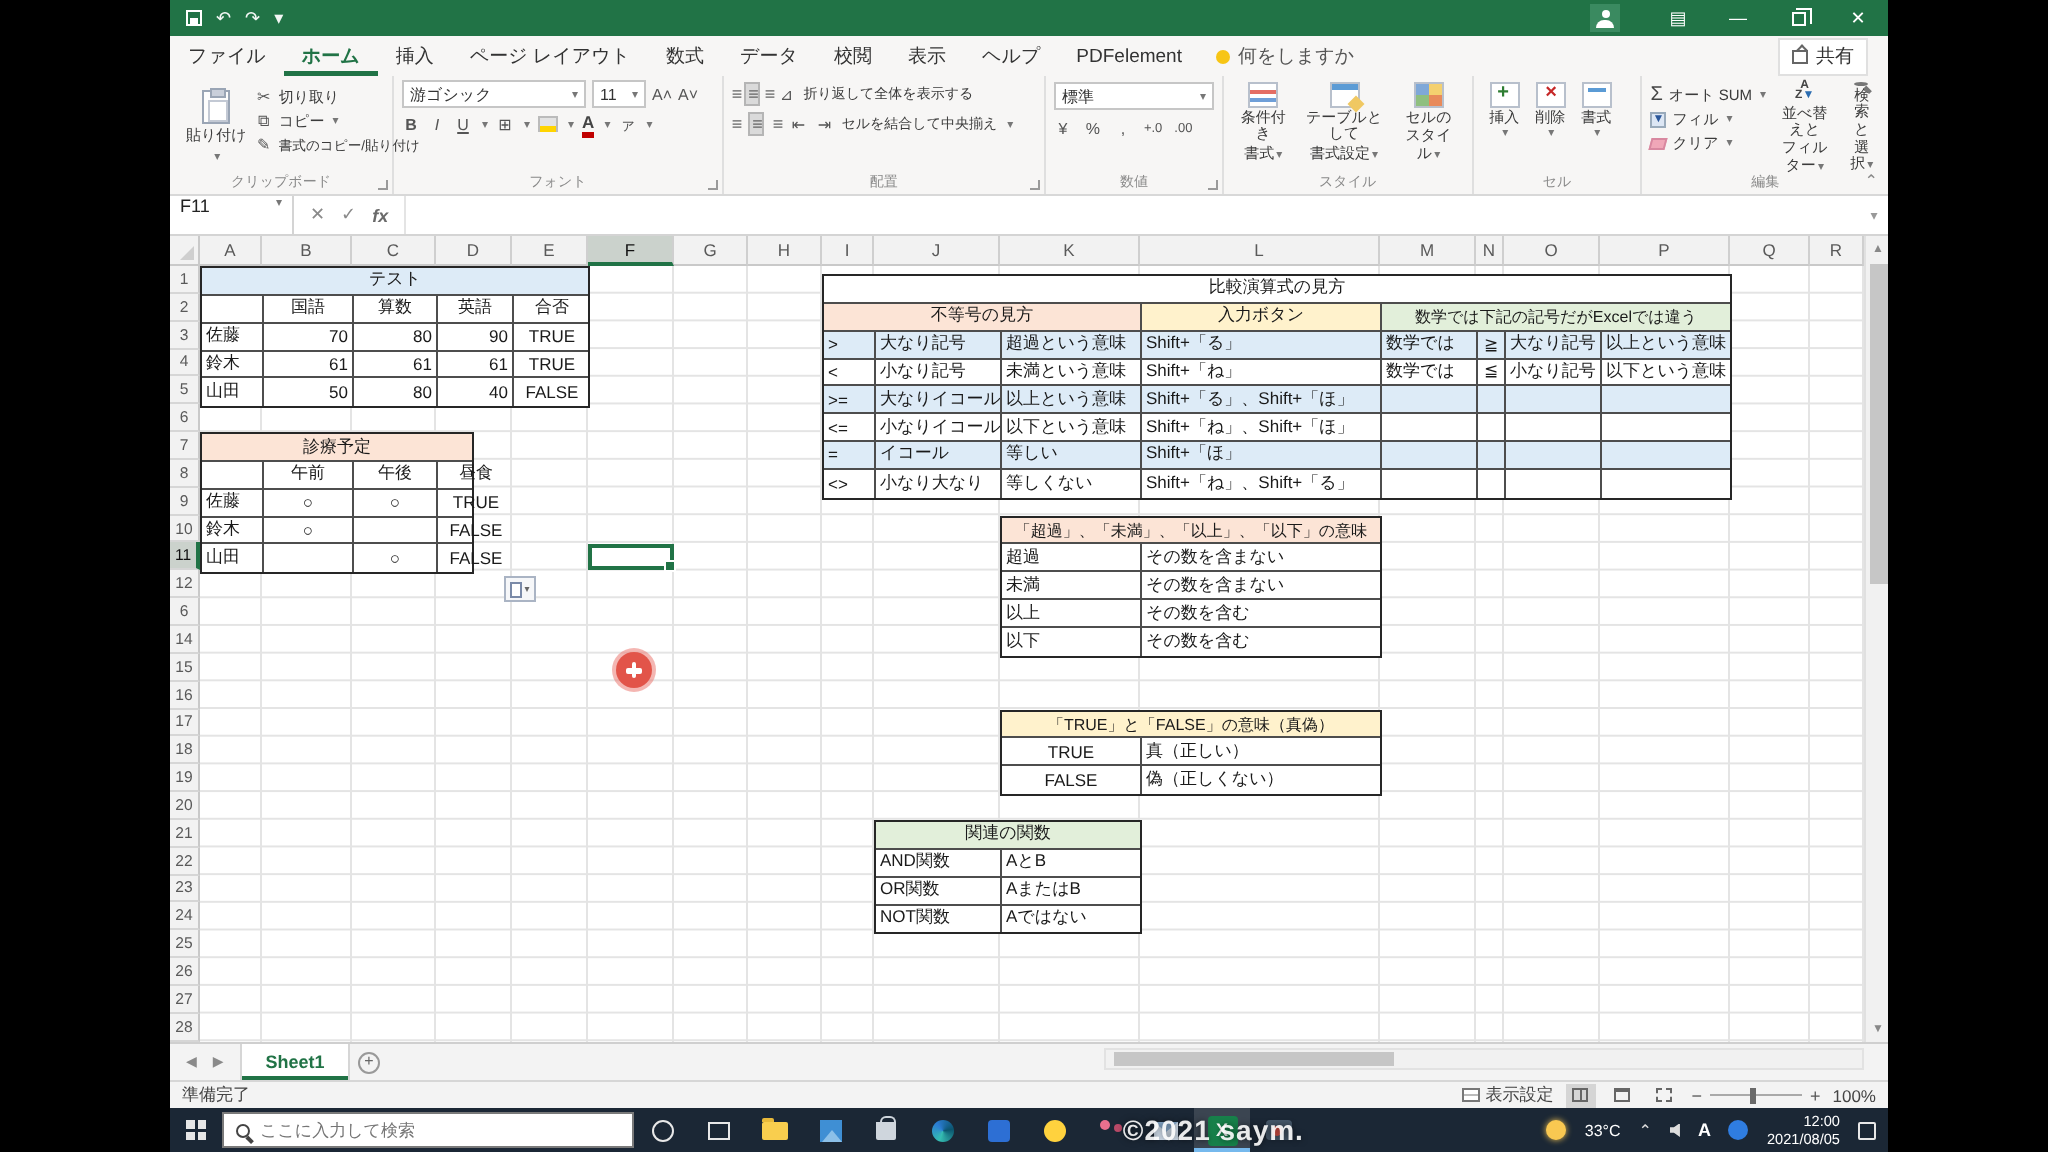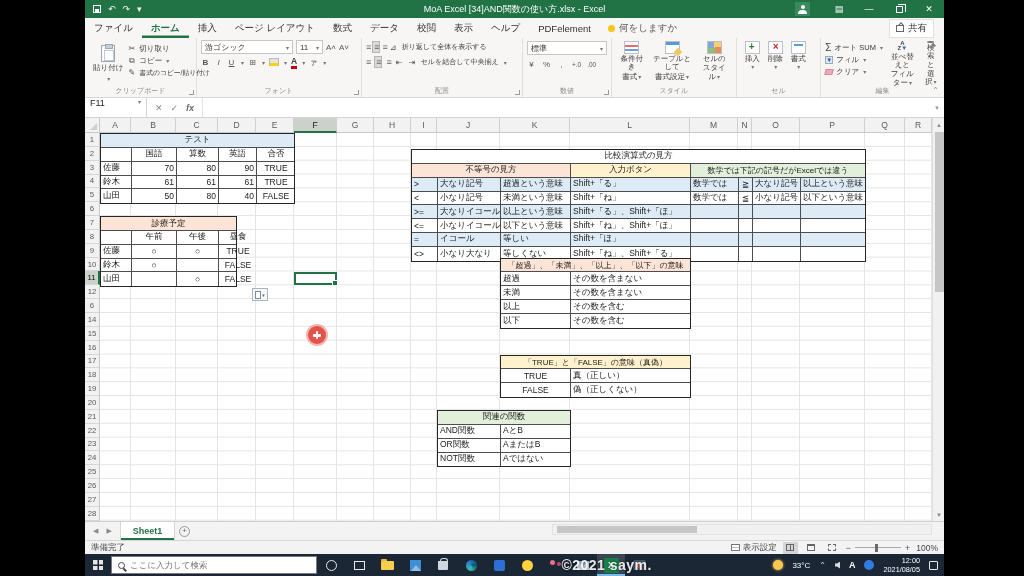--- a/index.html
+++ b/index.html
@@ -119,21 +119,21 @@
 .drow{display:grid;height:13.85px;border-bottom:1px solid #4d4d4d}
 .rows .drow:last-child,.drow.last{border-bottom:none}
 .tc{border-right:1px solid #4d4d4d;display:flex;align-items:center;padding:0 2px;overflow:hidden;white-space:nowrap}
 .tc:last-child{border-right:none}
 .tc.c{justify-content:center;padding:0}
 .tc.r{justify-content:flex-end}
 .t1{left:0;top:0;width:195px}
 .t1 .drow{grid-template-columns:31px 45px 42px 38px 38px}
 .t2{left:0;top:83.1px;width:137px}
 .t2 .drow{grid-template-columns:31px 45px 42px 38px}
-.t3{left:311px;top:16px;width:455px}
+.t3{left:311px;top:4px;width:455px}
 .t3 .drow{grid-template-columns:26px 63px 70px 120px 48px 14px 48px 65px}
 .t3 .subh{display:grid;grid-template-columns:159px 120px 174px;height:13.85px;border-bottom:1px solid #4d4d4d}
 .t3 .rows .drow:nth-child(odd){background:#DDEBF7}
 .t4{left:400px;top:124.65px;width:191px}
 .t4 .drow,.t6 .drow{grid-template-columns:70px 121px}
 .t5{left:400px;top:221.6px;width:191px}
 .t5 .drow{grid-template-columns:70px 121px}
 .t6{left:337px;top:277px;width:134px}
 .t6 .drow{grid-template-columns:63px 71px}
 .bg-blue{background:#DDEBF7}.bg-peach{background:#FCE4D6}.bg-yellow{background:#FFF2CC}.bg-green{background:#E2EFDA}
@@ -228,21 +228,20 @@
 
 <div class="screen">
 
   <div class="titlebar">
     <div class="qat">
       <span class="ic-save"></span>
       <span class="ic">↶</span>
       <span class="ic dim">↷</span>
       <span class="ic">▾</span>
     </div>
-    <div class="win-title">MoA Excel [34]AND関数の使い方.xlsx - Excel</div>
     <div class="tb-right">
       <div class="avatar">
           <i></i>
         </div>
       <div class="winbtn">▤</div>
       <div class="winbtn">—</div>
       <div class="winbtn">
           <span class="ic-restore"></span>
         </div>
       <div class="winbtn">✕</div>

